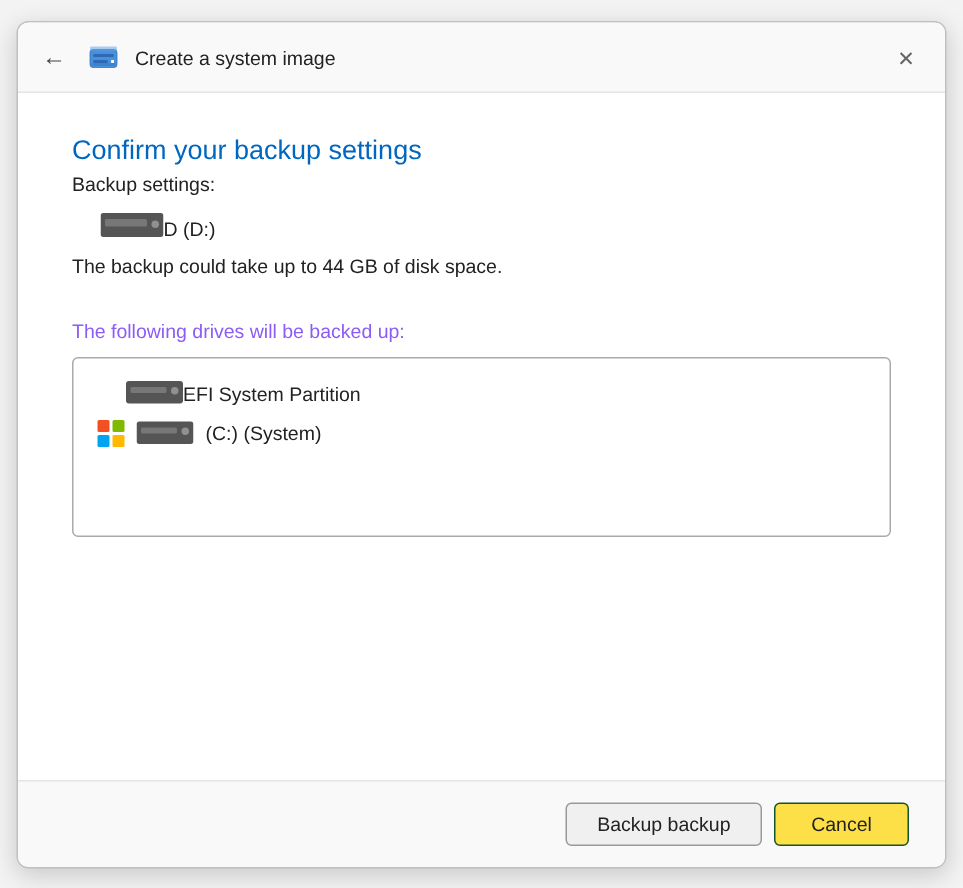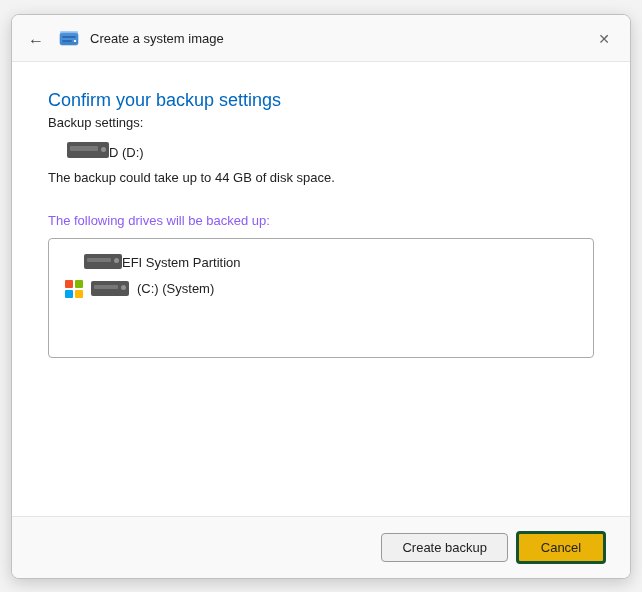--- a/index.html
+++ b/index.html
@@ -161,22 +161,22 @@
       padding: 14px 24px;
       border-top: 1px solid #e5e5e5;
       background: #f9f9f9;
     }
 
     .btn {
       padding: 6px 20px;
       font-size: 13px;
       border-radius: 4px;
       cursor: pointer;
-      border: 3px solid #14532d;
-      background: #eab308;
+      border: 1px solid #14532d;
+      background: #fde047;
       color: #222;
       min-width: 90px;
     }
 
     .btn-primary {
       background: #f0f0f0;
       color: #222;
       border: 1px solid #999;
     }
   </style>
@@ -247,17 +247,17 @@
           <rect x="3" y="5" width="24" height="4" rx="1" fill="#777"></rect>
           <rect x="30" y="5" width="5" height="5" rx="2.5" fill="#aaa" opacity="0.7"></rect>
         </svg>
         <span class="drive-label" style="margin-left:4px;">(C:) (System)</span>
       </div>
 
     </div>
   </div>
 
   <div class="footer">
-    <button class="btn btn-primary">Create backup</button>
+    <button class="btn btn-primary">Backup backup</button>
     <button class="btn">Cancel</button>
   </div>
 
 </div>
 
 </body></html>

